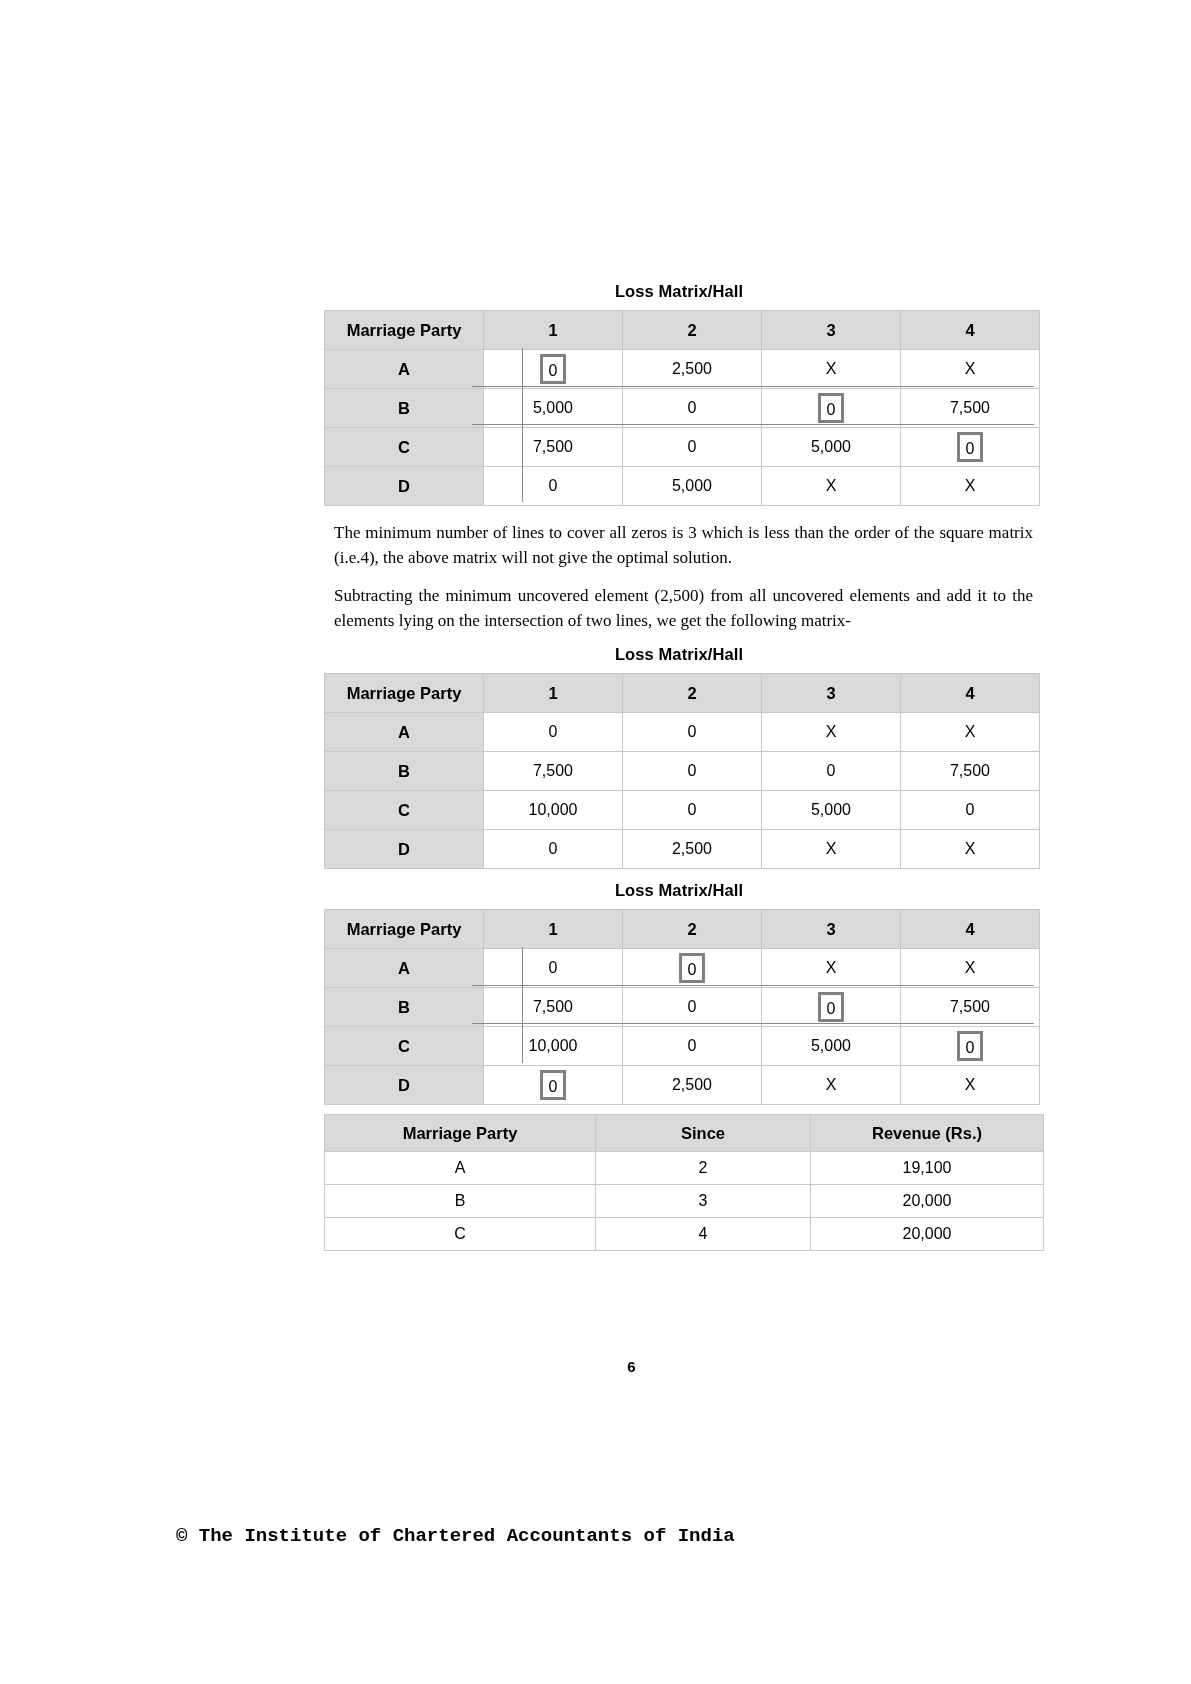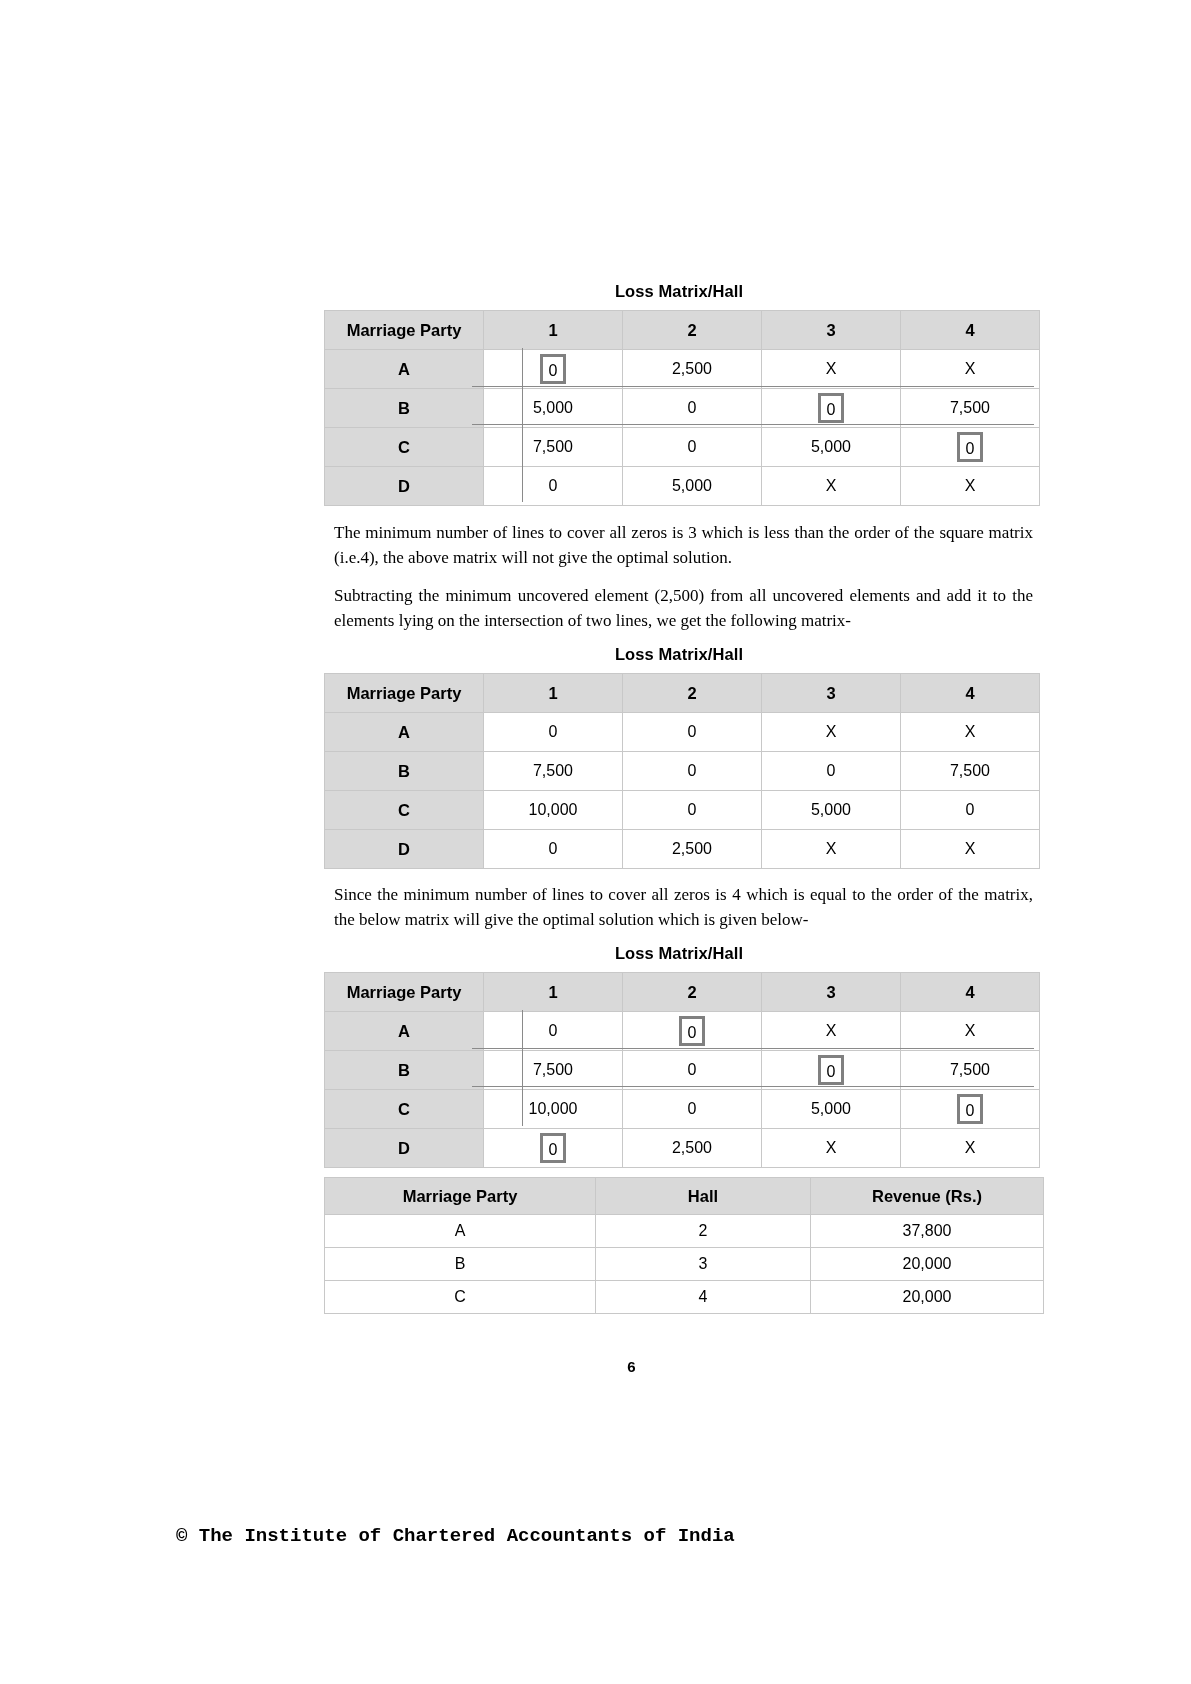--- a/index.html
+++ b/index.html
@@ -247,21 +247,20 @@
             <td class="rowhead">D</td>
             <td class="cell">0</td>
             <td class="cell">2,500</td>
             <td class="cell">X</td>
             <td class="cell">X</td>
           </tr>
         </tbody>
       </table>
     </div>
 
-    <p class="para">Since the minimum number of lines to cover all zeros is 4 which is equal to the order of the matrix, the below matrix will give the optimal solution which is given below-</p>
 
     <div class="spacer-sm"></div>
 
     <div class="matrix-title">Loss Matrix/Hall</div>
     <div class="matrix-wrap">
       <table class="matrix">
         <thead>
           <tr>
             <th class="colw1">Marriage Party</th>
             <th class="colw2">1</th>
@@ -305,29 +304,29 @@
       <div class="lineoverlay hline" style="left:148px; top:76px; width:562px;"></div>
       <div class="lineoverlay hline" style="left:148px; top:114px; width:562px;"></div>
       <div class="lineoverlay vline" style="left:198px; top:38px; width:1px; height:116px;"></div>
     </div>
 
 
     <table class="schedule">
       <thead>
         <tr>
           <th class="sch-c1">Marriage Party</th>
-          <th class="sch-c2">Hall</th>
+          <th class="sch-c2">Since</th>
           <th class="sch-c3">Revenue (Rs.)</th>
         </tr>
       </thead>
       <tbody>
         <tr>
           <td>A</td>
           <td>2</td>
-          <td>37,800</td>
+          <td>19,100</td>
         </tr>
         <tr>
           <td>B</td>
           <td>3</td>
           <td>20,000</td>
         </tr>
         <tr>
           <td>C</td>
           <td>4</td>
           <td>20,000</td>

